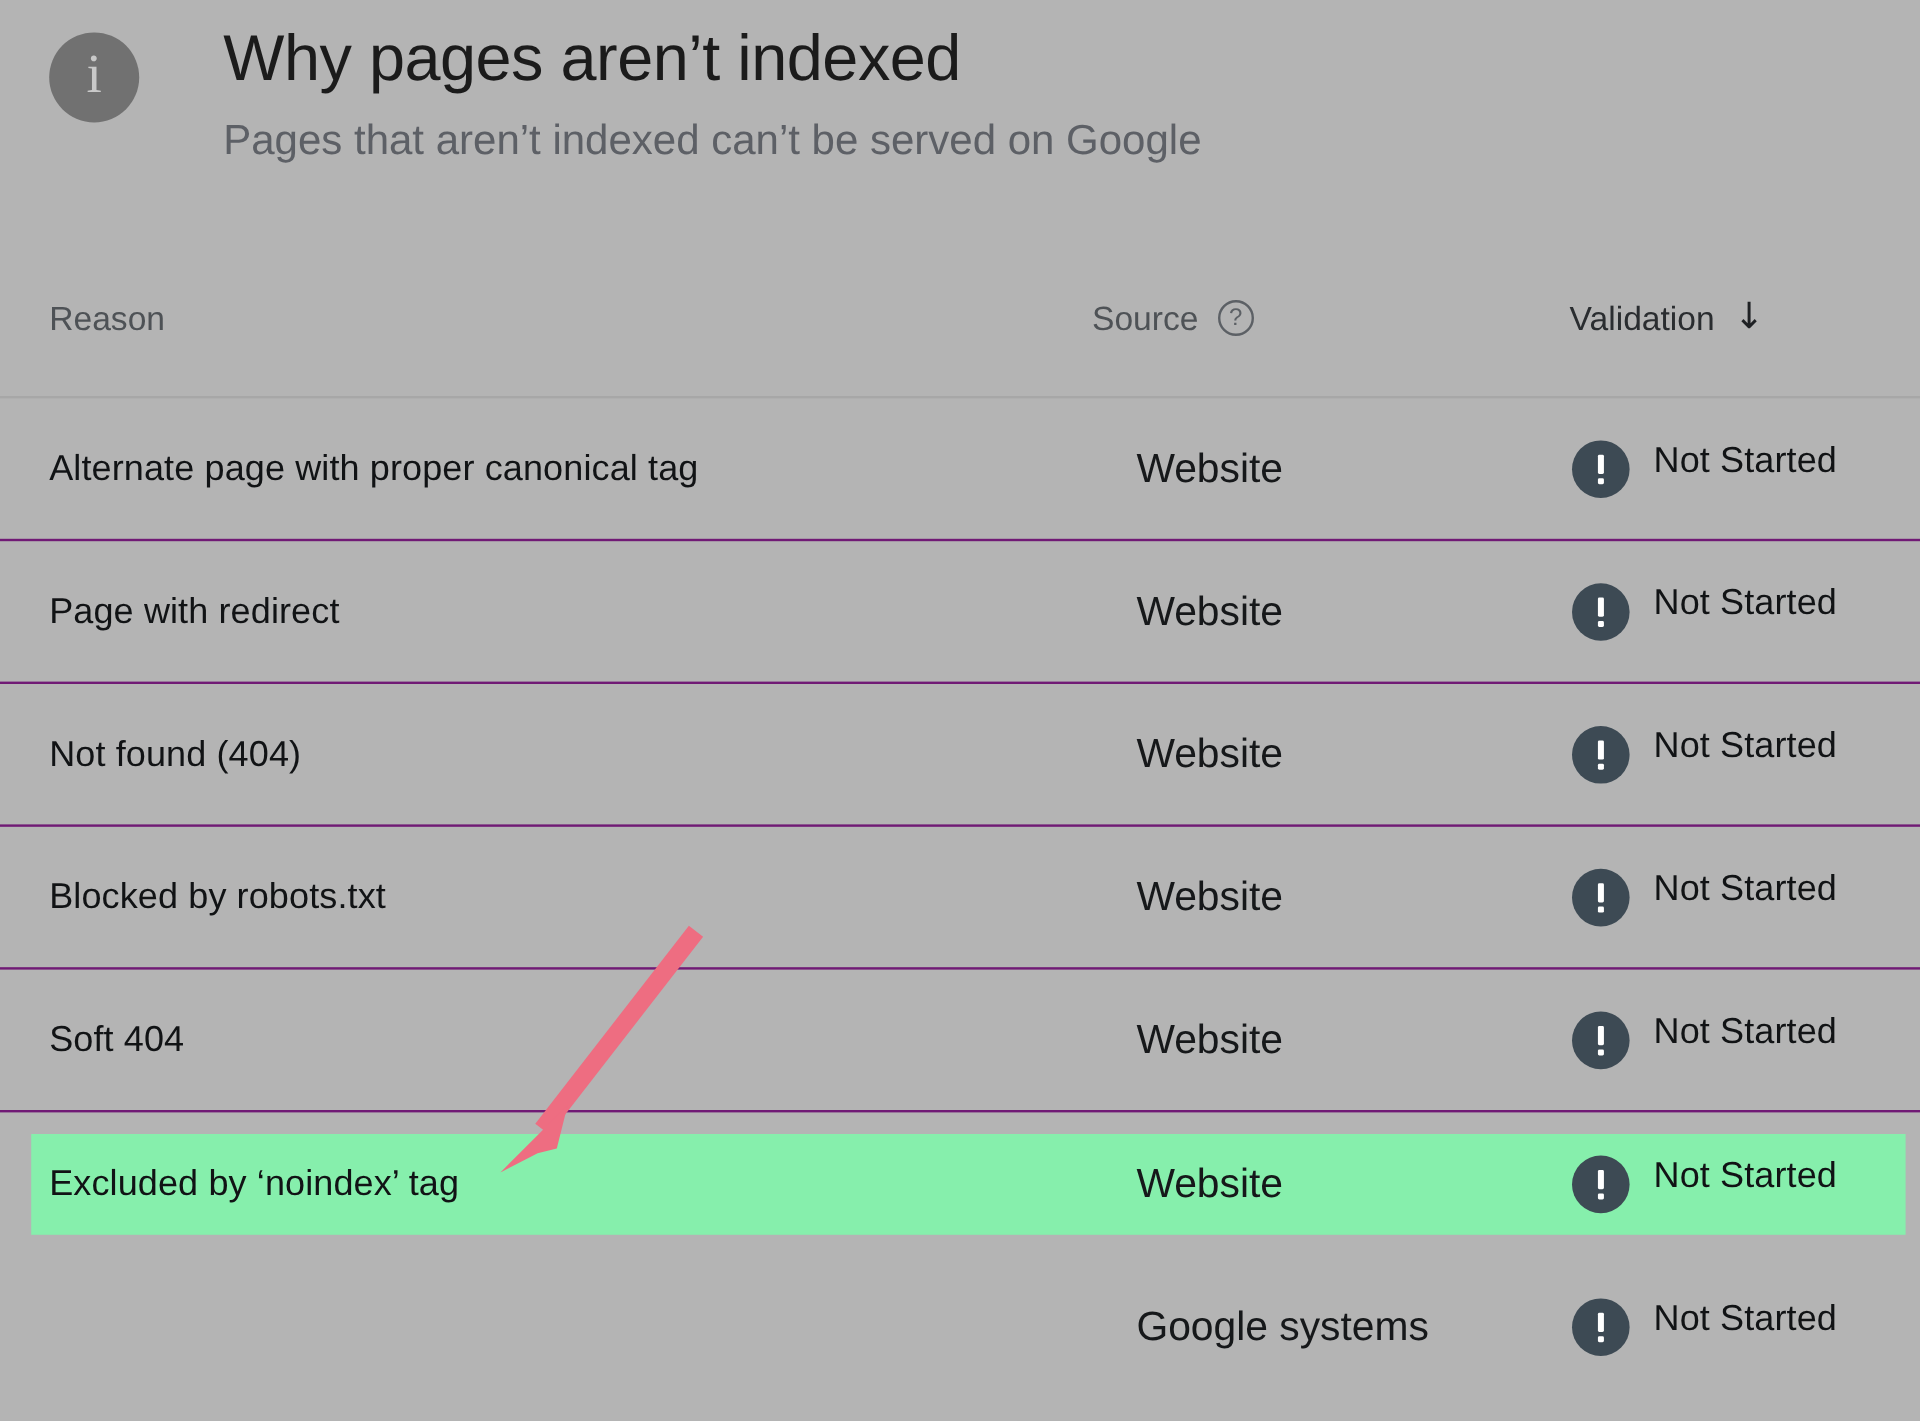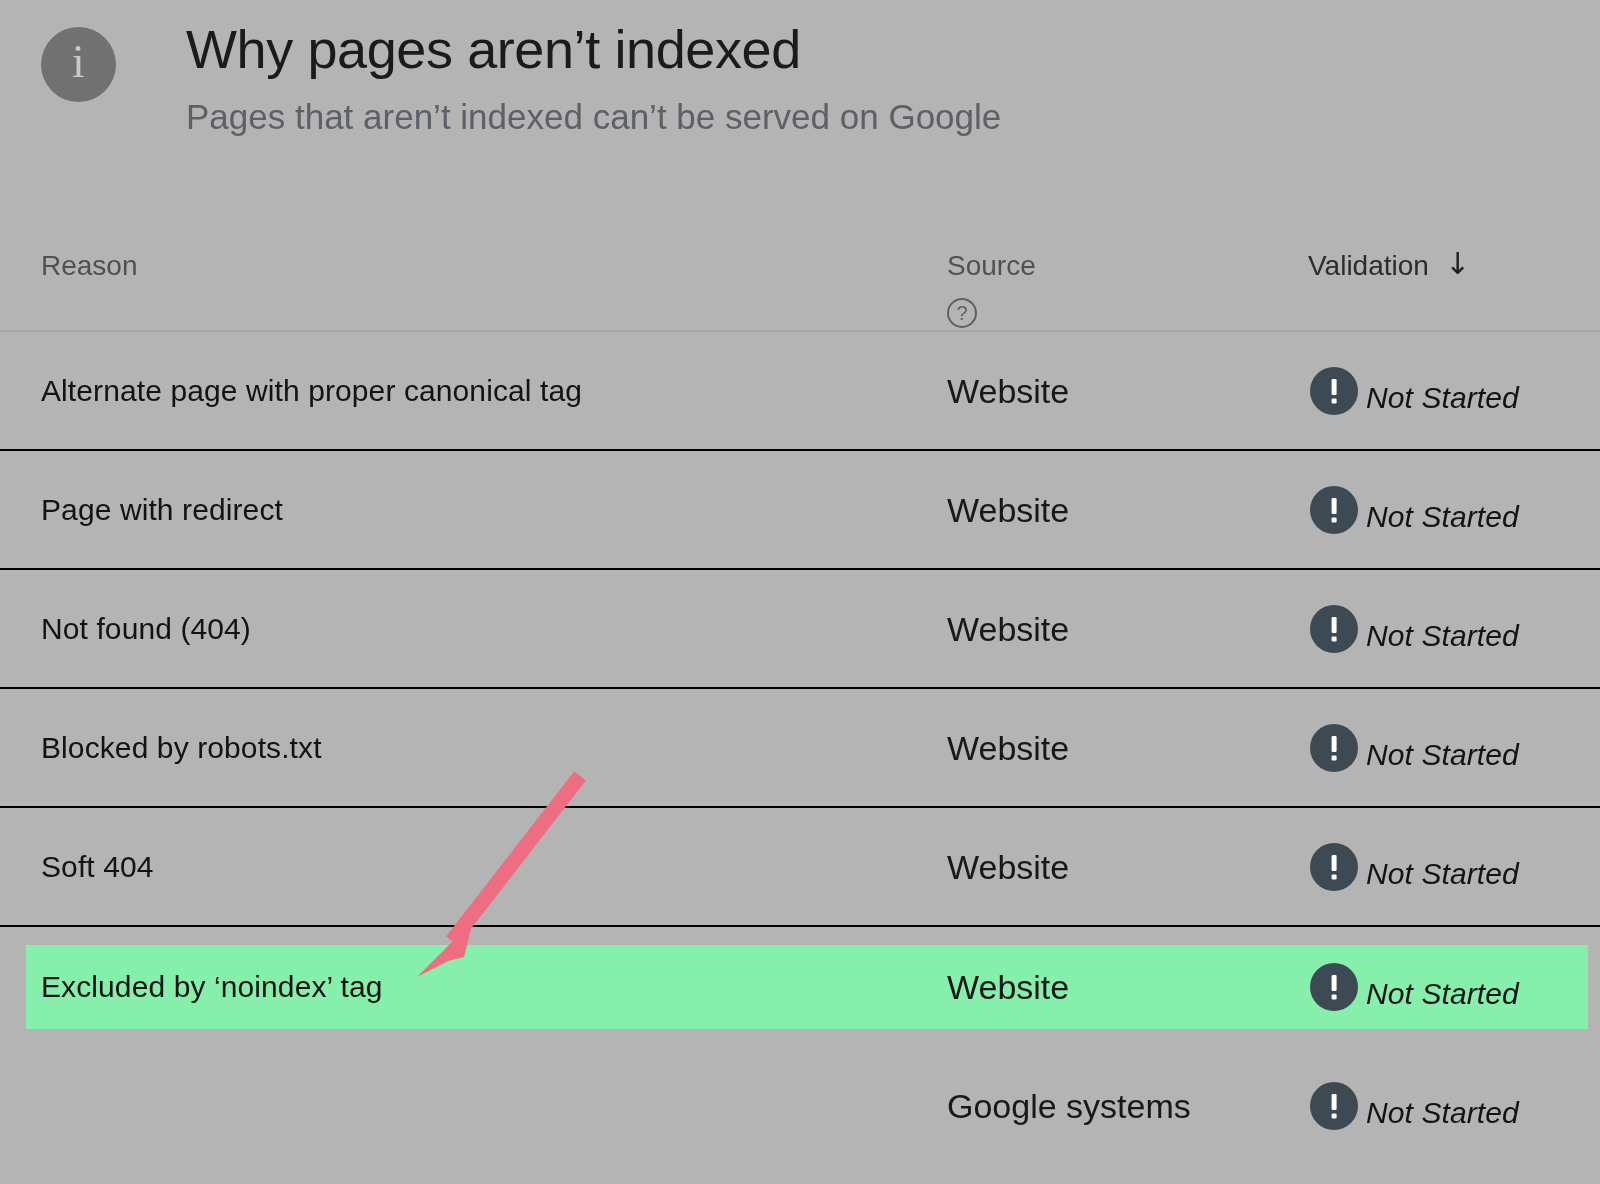--- a/index.html
+++ b/index.html
@@ -91,21 +91,21 @@
     font-size: 28px;
     font-weight: 400;
     color: #4e5256;
     white-space: nowrap;
     display: flex;
     align-items: flex-start;
     gap: 16px;
   }
 
   .th-reason { left: 41px; top: 50px; }
-  .th-source { left: 947px; top: 50px; flex-direction: column; }
+  .th-source { left: 910px; top: 50px; }
   .th-validation { left: 1308px; top: 50px; color: #2a2d30; font-weight: 500; }
 
   .help-icon {
     width: 30px;
     height: 30px;
     border: 2px solid #5c6065;
     border-radius: 50%;
     display: inline-flex;
     align-items: center;
     justify-content: center;
@@ -121,21 +121,21 @@
     line-height: 1;
     font-family: "DejaVu Sans", sans-serif;
     position: relative;
     top: -1px;
   }
 
   
   .row {
     position: relative;
     height: 119px;
-    border-bottom: 2px solid #000000;
+    border-bottom: 2px solid #701a75;
   }
 
   .row:last-child { border-bottom: none; }
 
   .row.highlighted {
     background: #86efac;
     width: 1562px;
     margin-left: 26px;
     border-bottom: none;
     height: 84px;
@@ -165,23 +165,22 @@
     font-size: 34px;
     font-weight: 400;
     color: #16181a;
   }
 
   .row.highlighted .cell-source { left: 921px; }
 
   .cell-validation {
     left: 1310px;
     display: flex;
-    align-items: flex-end;
-    gap: 8px;
-    font-style: italic;
+    align-items: flex-start;
+    gap: 20px;
   }
 
   .row.highlighted .cell-validation { left: 1284px; }
 
   .status-icon {
     width: 48px;
     height: 48px;
     border-radius: 50%;
     background: #3d4a54;
     flex: 0 0 auto;

